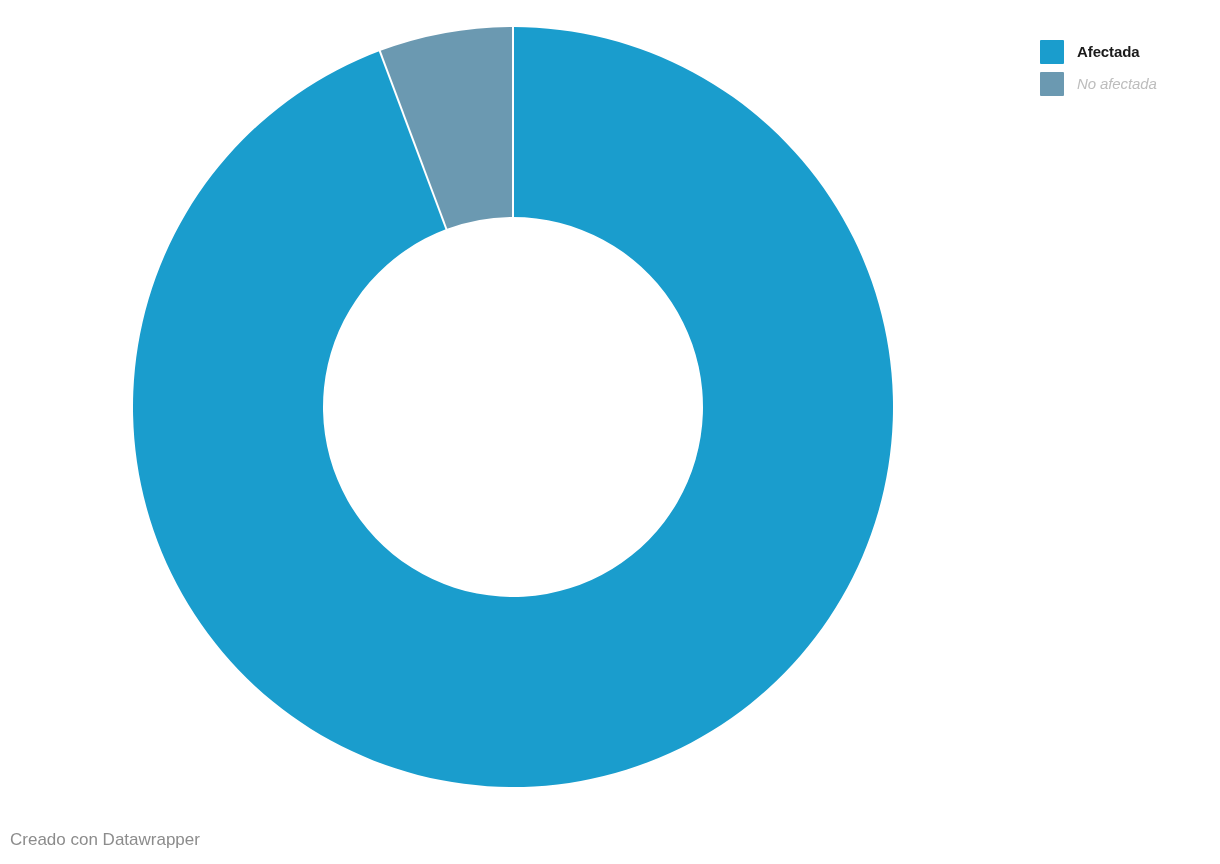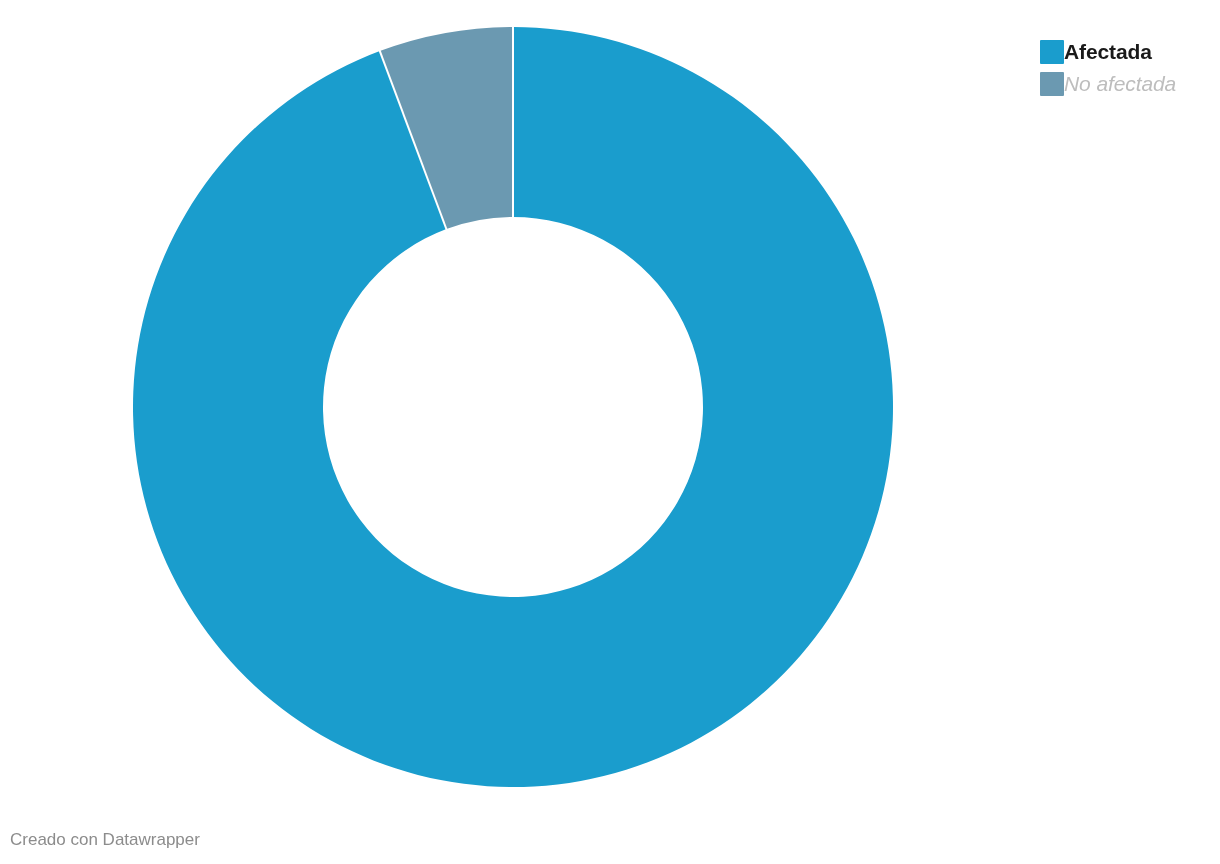--- a/index.html
+++ b/index.html
@@ -50,21 +50,22 @@
     align-items: center;
     height: 32px;
   }
   .legend-swatch {
     width: 24px;
     height: 24px;
     flex: 0 0 24px;
     border-radius: 1px;
   }
   .legend-label {
-    font-size: 21px;
+    margin-left: 13px;
+    font-size: 15px;
     line-height: 24px;
     white-space: nowrap;
   }
   .legend-label.strong {
     font-weight: 700;
     color: #1a1a1a;
     letter-spacing: -0.1px;
   }
   .legend-label.muted {
     font-weight: 400;

